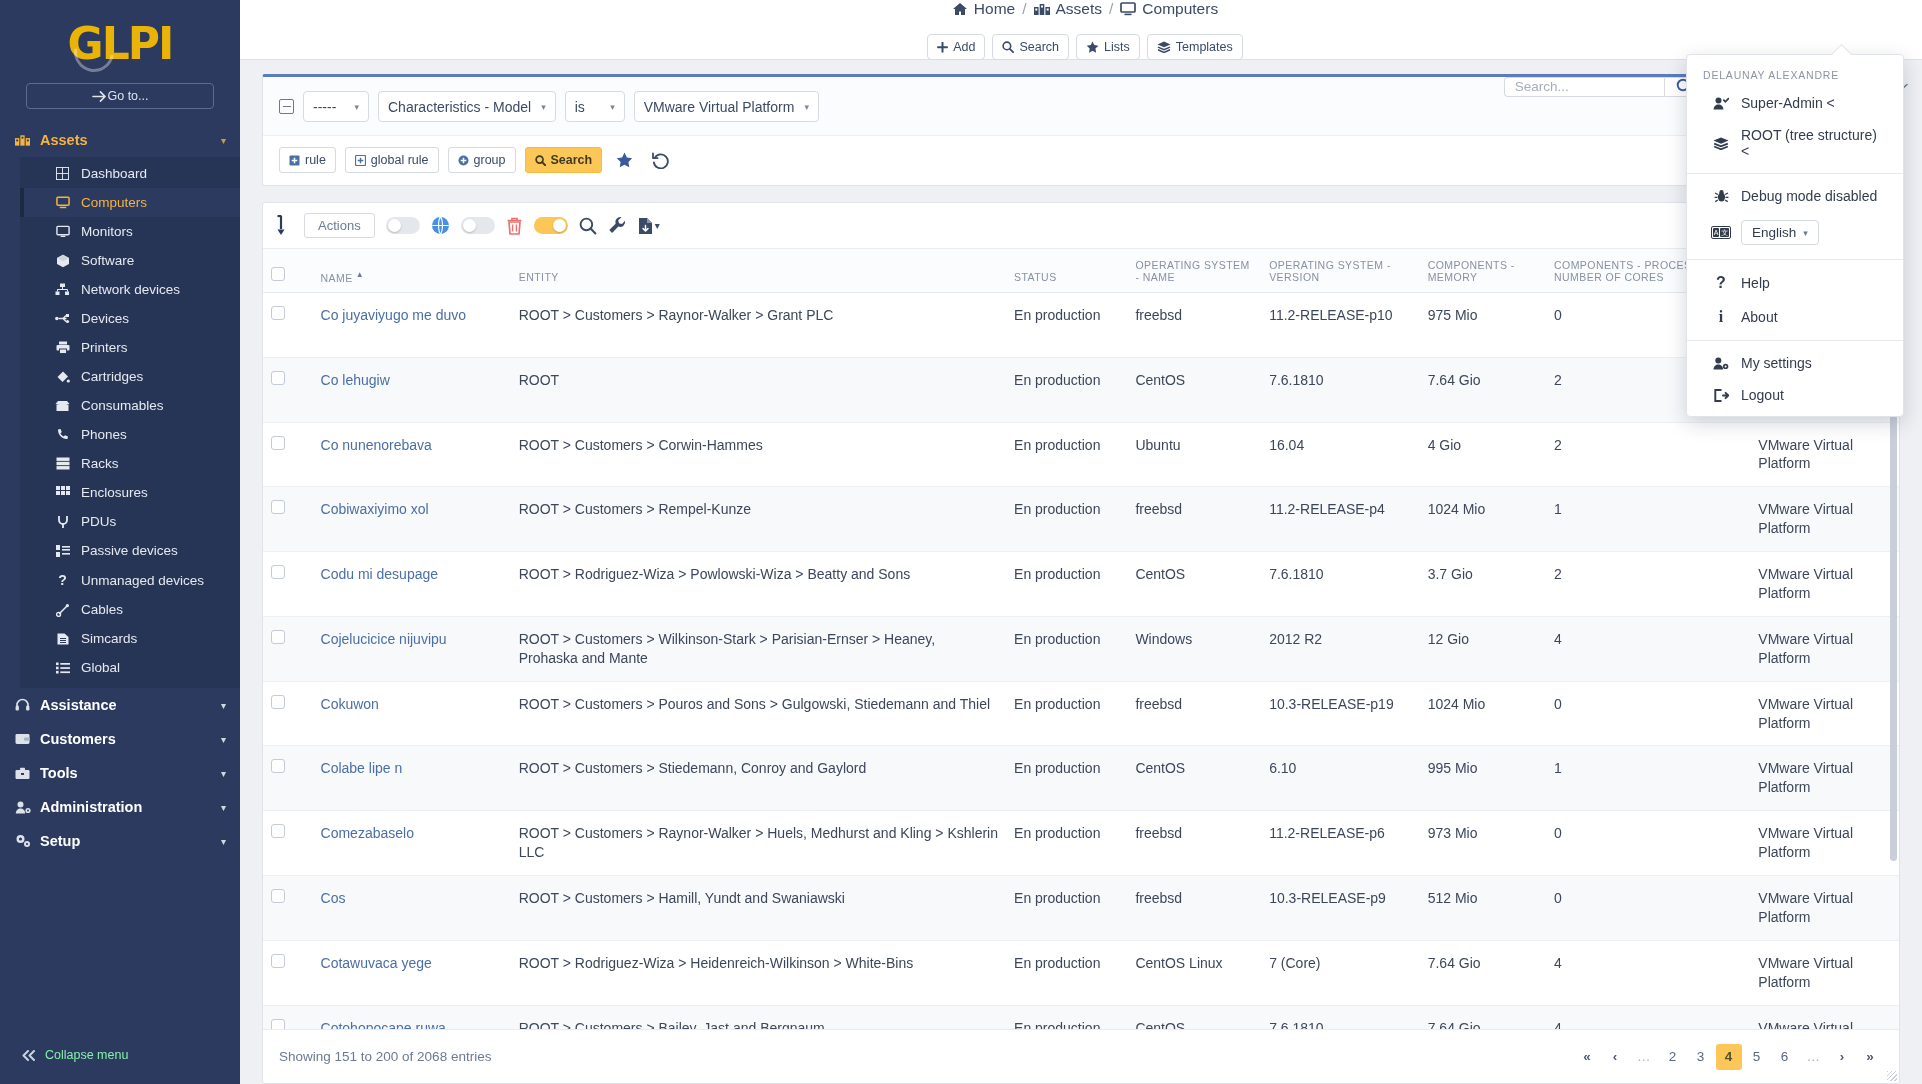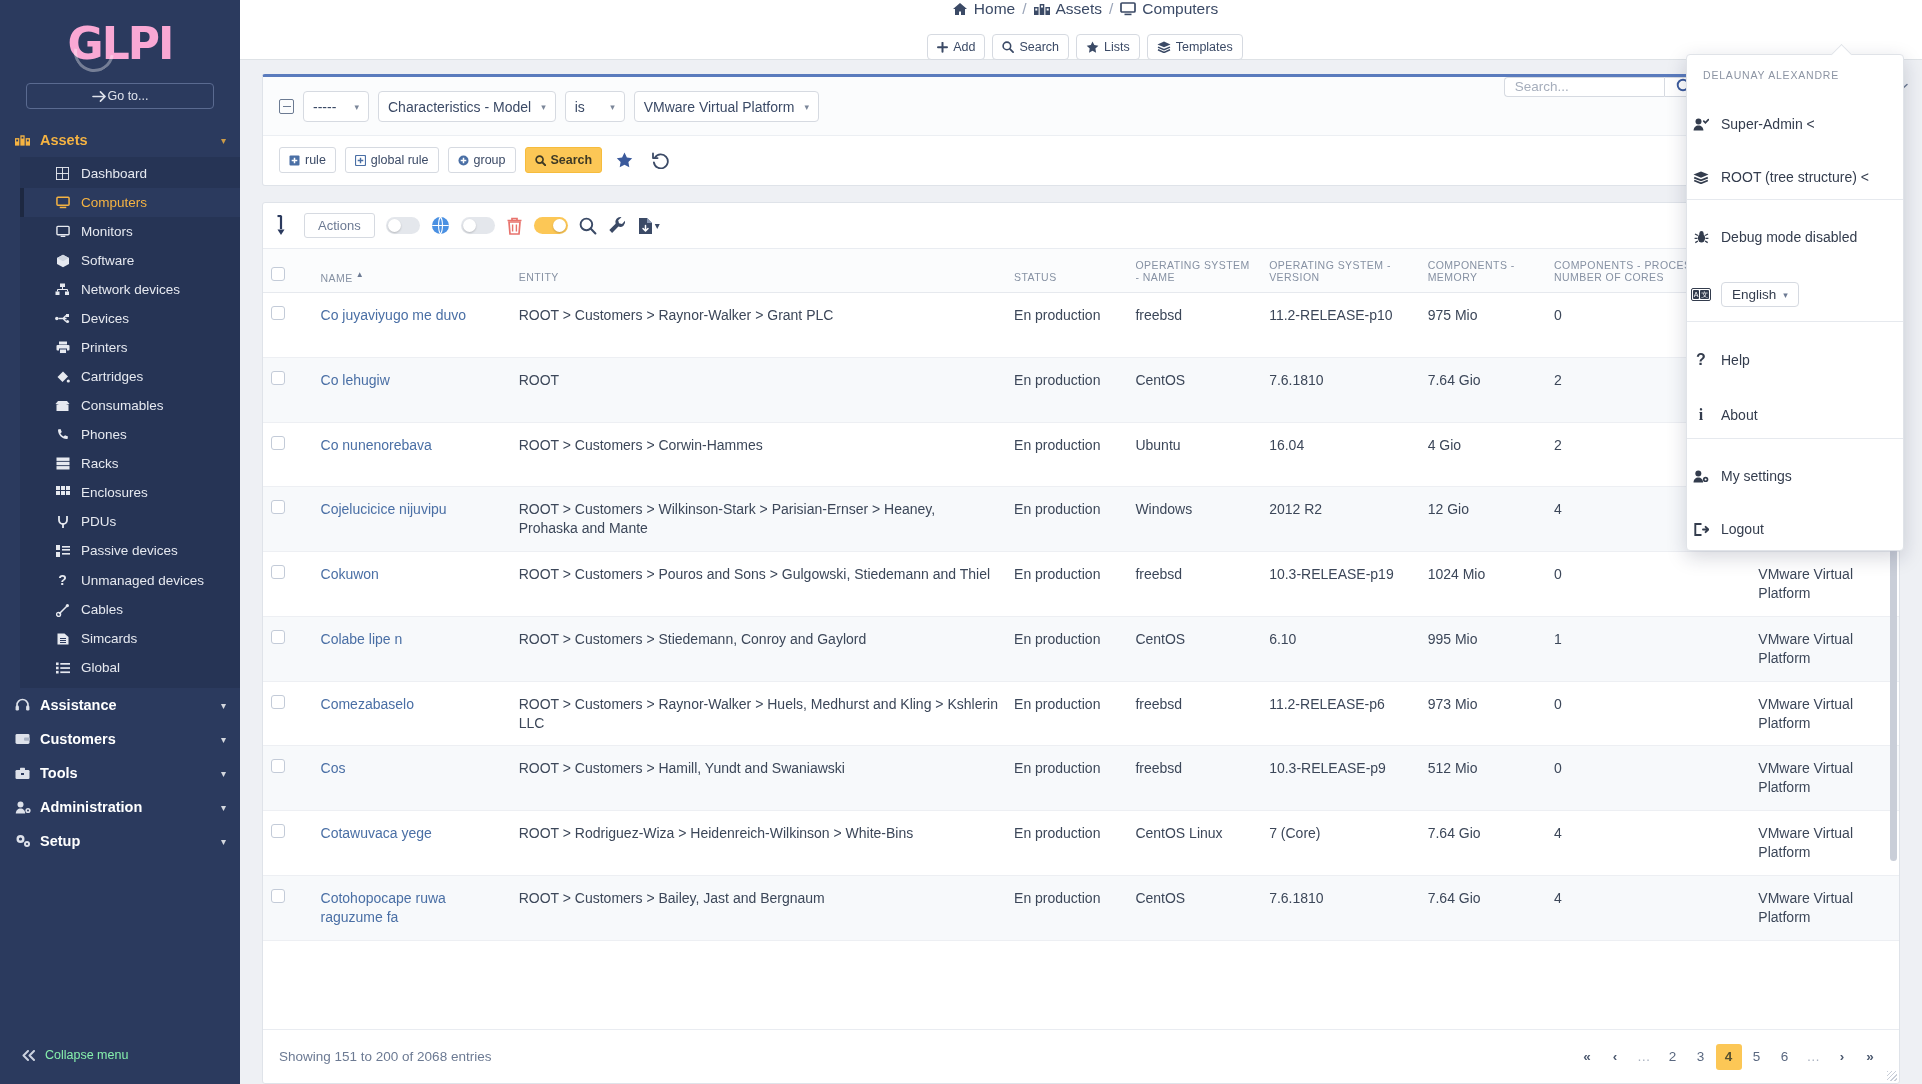--- a/index.html
+++ b/index.html
@@ -12,21 +12,21 @@
 
   
   #sidebar {
     width: 240px; height: 1084px; flex: 0 0 240px;
     background: #2b3a5e; color: #fff;
     display: flex; flex-direction: column;
     position: relative; z-index: 5;
   }
   .logo-wrap { padding: 18px 0 12px; text-align: center; }
   .logo { font-size: 44px; font-weight: bold; letter-spacing: -2px;
-          font-family: "DejaVu Sans", sans-serif; color: #f9a8d4;
+          font-family: "DejaVu Sans", sans-serif; color: #eab308;
           display: inline-block; position: relative; }
   .logo::after {
     content: ""; position: absolute; left: 6px; top: 14px;
     width: 34px; height: 34px; border: 3px solid rgba(255,255,255,.35);
     border-radius: 50%; border-top-color: transparent; border-right-color: transparent;
     transform: rotate(-35deg);
   }
   .goto-btn {
     margin: 2px 26px 14px; height: 26px; border: 1px solid #5a6a90;
     border-radius: 4px; display: flex; align-items: center; justify-content: center;
@@ -107,22 +107,22 @@
     box-shadow: 0 6px 20px rgba(20,30,60,.18); z-index: 60;
     padding: 5px 0;
   }
   #userdrop::before {
     content:""; position:absolute; top:-8px; right: 54px; width:14px; height:14px;
     background:#fff; border-left:1px solid #e0e3e8; border-top:1px solid #e0e3e8;
     transform: rotate(45deg);
   }
   .dd-title { font-size: 10.5px; letter-spacing: .8px; color: #8c94a3; padding: 9px 16px 6px; }
   .dd-item {
-    display: flex; align-items: center; gap: 10px; padding: 8px 4px;
-    font-size: 14px; color: #333c4d; cursor: pointer; margin-top: 21px;
+    display: flex; align-items: center; gap: 10px; padding: 8px 24px;
+    font-size: 14px; color: #333c4d; cursor: pointer;
   }
   .dd-item .ic { width: 20px; display:flex; align-items:center; justify-content:center; flex:0 0 20px; }
   .dd-sep { height: 1px; background: #e6e9ee; margin: 6px 0; }
   .lang-select {
     border: 1px solid #d6dae1; border-radius: 4px; padding: 4px 10px;
     font-size: 13.5px; color: #333c4d; display: flex; align-items: center; gap: 7px; cursor: pointer;
   }
   .abbox { border:1.5px solid #333c4d; border-radius:2px; font-size:7px; padding:1px 1px; display:flex; gap:1px; }
   .abbox span { background:#333c4d; color:#fff; padding:0 1px; border-radius:1px; line-height:1.3; }
 
@@ -837,20 +837,42 @@
                 <td>ROOT &gt; Customers &gt; Corwin-Hammes</td>
                 <td>En production</td>
                 <td>Ubuntu</td>
                 <td>16.04</td>
                 <td>4 Gio</td>
                 <td>2</td>
                 <td>VMware Virtual Platform</td>
               </tr>
               <tr>
                 <td><span class="cb"></span></td>
+                <td class="name"><a>Cobiwaxiyimo xol</a></td>
+                <td>ROOT &gt; Customers &gt; Rempel-Kunze</td>
+                <td>En production</td>
+                <td>freebsd</td>
+                <td>11.2-RELEASE-p4</td>
+                <td>1024 Mio</td>
+                <td>1</td>
+                <td>VMware Virtual Platform</td>
+              </tr>
+              <tr>
+                <td><span class="cb"></span></td>
+                <td class="name"><a>Codu mi desupage</a></td>
+                <td>ROOT &gt; Rodriguez-Wiza &gt; Powlowski-Wiza &gt; Beatty and Sons</td>
+                <td>En production</td>
+                <td>CentOS</td>
+                <td>7.6.1810</td>
+                <td>3.7 Gio</td>
+                <td>2</td>
+                <td>VMware Virtual Platform</td>
+              </tr>
+              <tr>
+                <td><span class="cb"></span></td>
                 <td class="name"><a>Cojelucicice nijuvipu</a></td>
                 <td>ROOT &gt; Customers &gt; Wilkinson-Stark &gt; Parisian-Ernser &gt; Heaney, Prohaska and Mante</td>
                 <td>En production</td>
                 <td>Windows</td>
                 <td>2012 R2</td>
                 <td>12 Gio</td>
                 <td>4</td>
                 <td>VMware Virtual Platform</td>
               </tr>
               <tr>

